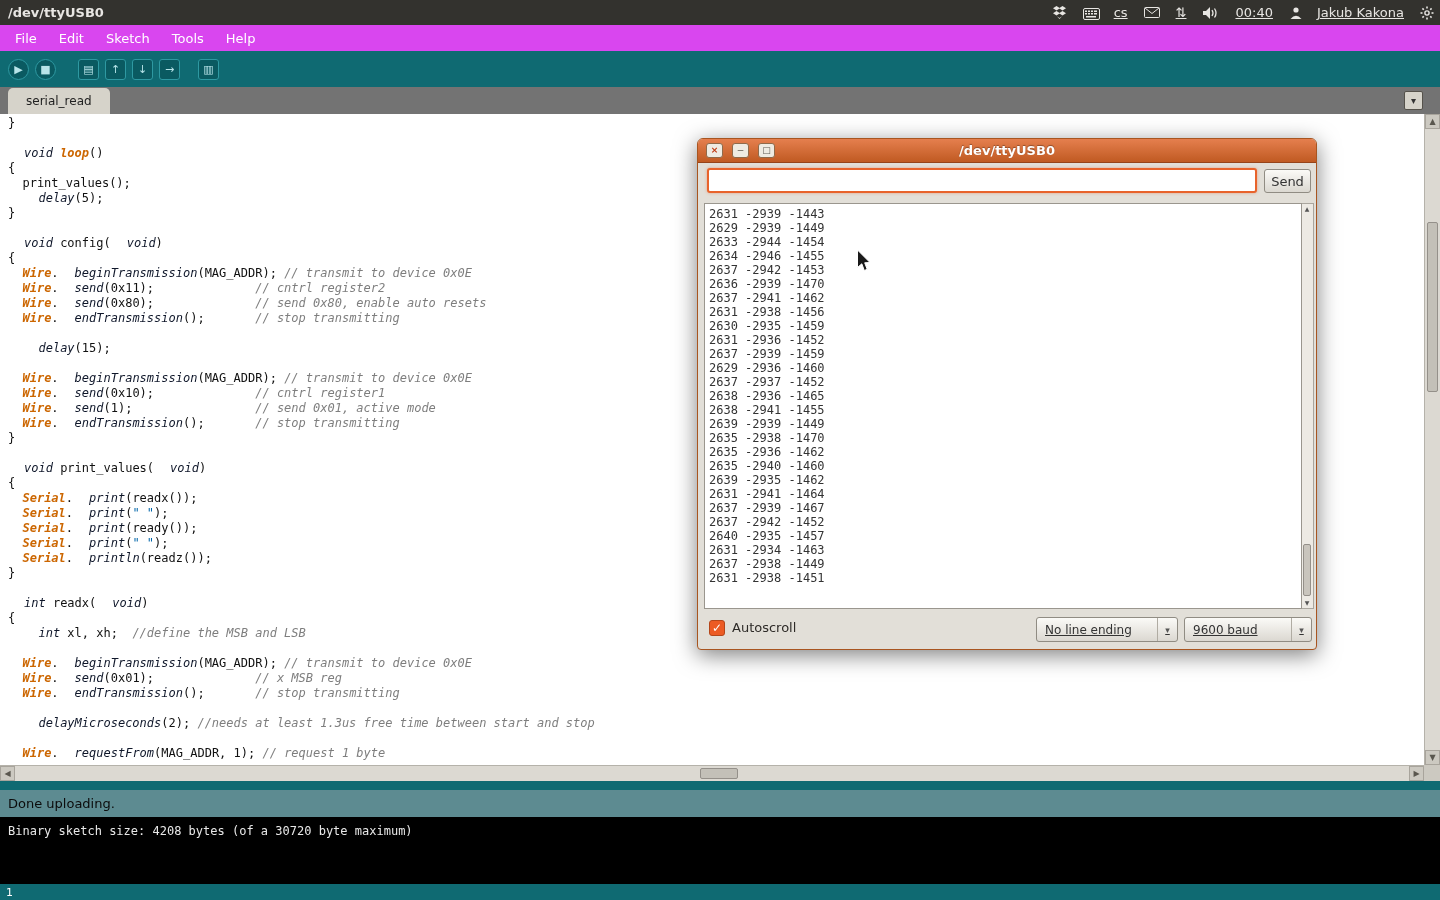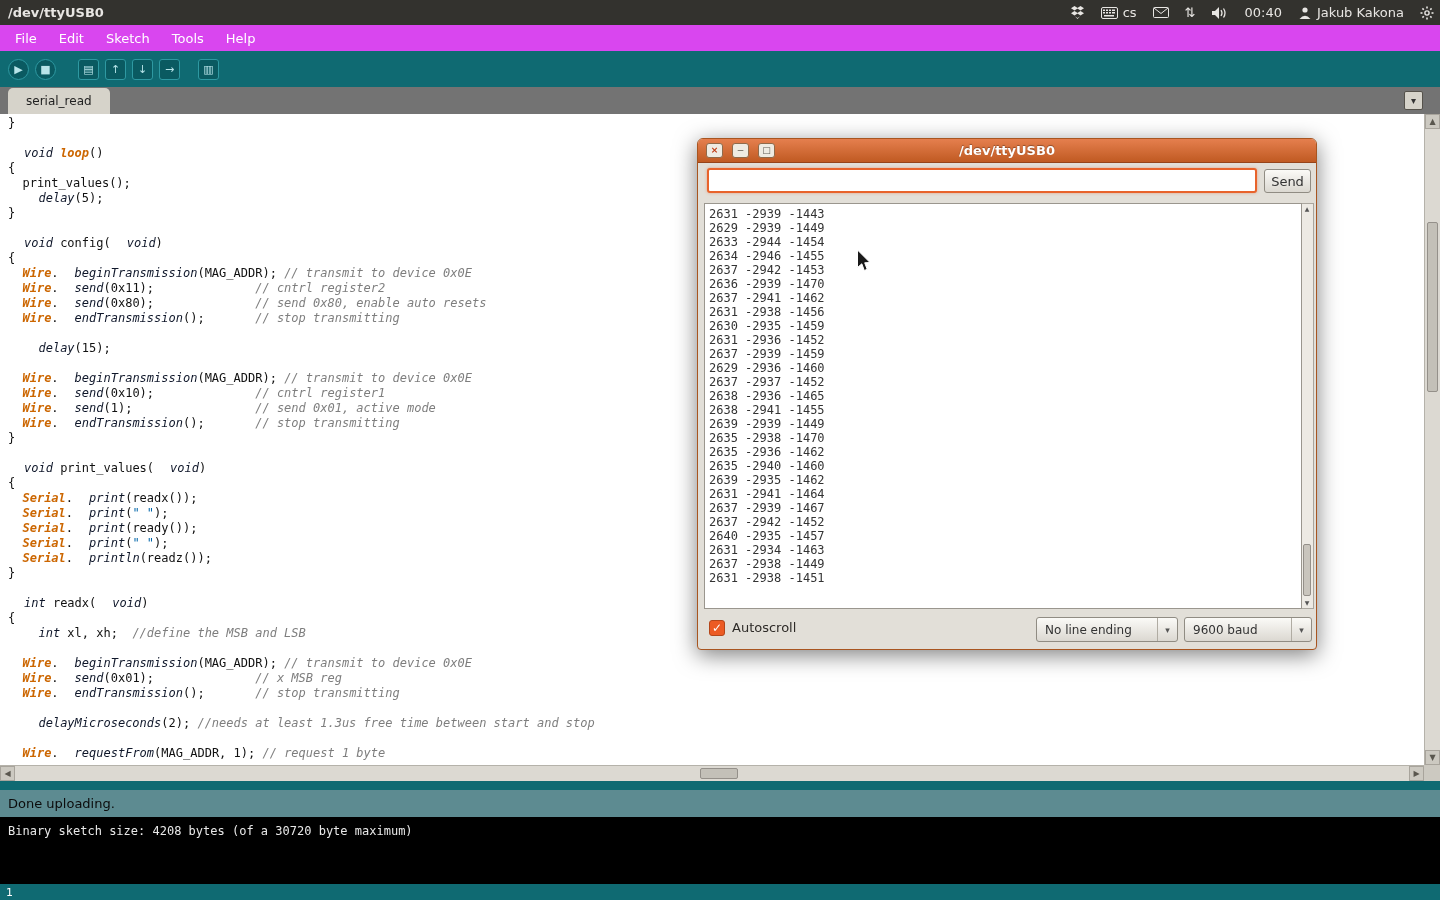--- a/index.html
+++ b/index.html
@@ -4,21 +4,21 @@
 <style>
   *{margin:0;padding:0;box-sizing:border-box;}
   body{width:1440px;height:900px;position:relative;overflow:hidden;background:#fff;
        font-family:"DejaVu Sans",sans-serif;}
 
   
   .sysbar{position:absolute;left:0;top:0;width:1440px;height:25px;background:#33322e;
           color:#e8e6e3;display:flex;align-items:center;}
   .sys-title{font-weight:bold;font-size:13px;margin-left:8px;}
   .tray{position:absolute;right:6px;top:0;height:25px;display:flex;align-items:center;gap:16px;}
-  .tray-item{display:flex;align-items:center;gap:5px;font-size:13px;color:#e8e6e3;white-space:nowrap;}
+  .tray-item{display:flex;align-items:flex-end;gap:14px;font-size:13px;color:#e8e6e3;white-space:nowrap;text-decoration:underline;}
   .ticon{display:flex;align-items:center;font-size:14px;line-height:1;}
 
   
   .menubar{position:absolute;left:0;top:25px;width:1440px;height:26px;background:#d946ef;
            display:flex;align-items:center;padding-left:4px;}
   .menu-item{color:#fff;font-size:13px;padding:4px 11px;cursor:default;}
   .toolbar{position:absolute;left:0;top:51px;width:1440px;height:36px;background:#0f6a72;
            display:flex;align-items:center;padding-left:8px;}
   .tb-btn{width:21px;height:21px;margin-right:6px;border:1px solid #2e99a2;background:#0a5a61;
           color:#b8e4e9;font-size:11px;display:flex;align-items:center;justify-content:center;border-radius:3px;}
@@ -98,21 +98,21 @@
   .sm-sb-arrow.up{top:0;}
   .sm-sb-arrow.down{bottom:0;}
   .sm-sb-thumb{position:absolute;left:1px;top:340px;width:8px;height:52px;background:#c9c5bd;
                border:1px solid #94908a;border-radius:2px;}
   .sm-bottom{position:absolute;left:0;top:478px;width:100%;height:28px;}
   .sm-check{position:absolute;left:11px;top:3px;width:16px;height:16px;background:#ec5b24;
             border:1px solid #b4461a;border-radius:3px;color:#fff;font-size:12px;font-weight:bold;
             text-align:center;line-height:15px;}
   .sm-check-label{position:absolute;left:34px;top:3px;font-size:13px;color:#2e2b28;}
   .sm-dd{position:absolute;top:0;height:25px;background:linear-gradient(#fbfaf7,#dbd8d1);
-         border:1px solid #908c83;border-radius:3px;font-size:12px;color:#333;display:flex;align-items:center;}
+         border:1px solid #908c83;border-radius:3px;font-size:12px;color:#333;display:flex;align-items:center;text-decoration:underline;}
   .sm-dd .dd-label{flex:1;padding:0 8px;white-space:nowrap;}
   .sm-dd .dd-arrow{width:20px;height:100%;border-left:1px solid #b0aca3;display:flex;
                    align-items:center;justify-content:center;font-size:9px;color:#555;}
   .dd1{left:338px;width:142px;}
   .dd2{left:486px;width:128px;}
 
   .cursor{position:absolute;left:856px;top:249px;z-index:50;}
 </style>
 </head>
 <body>

